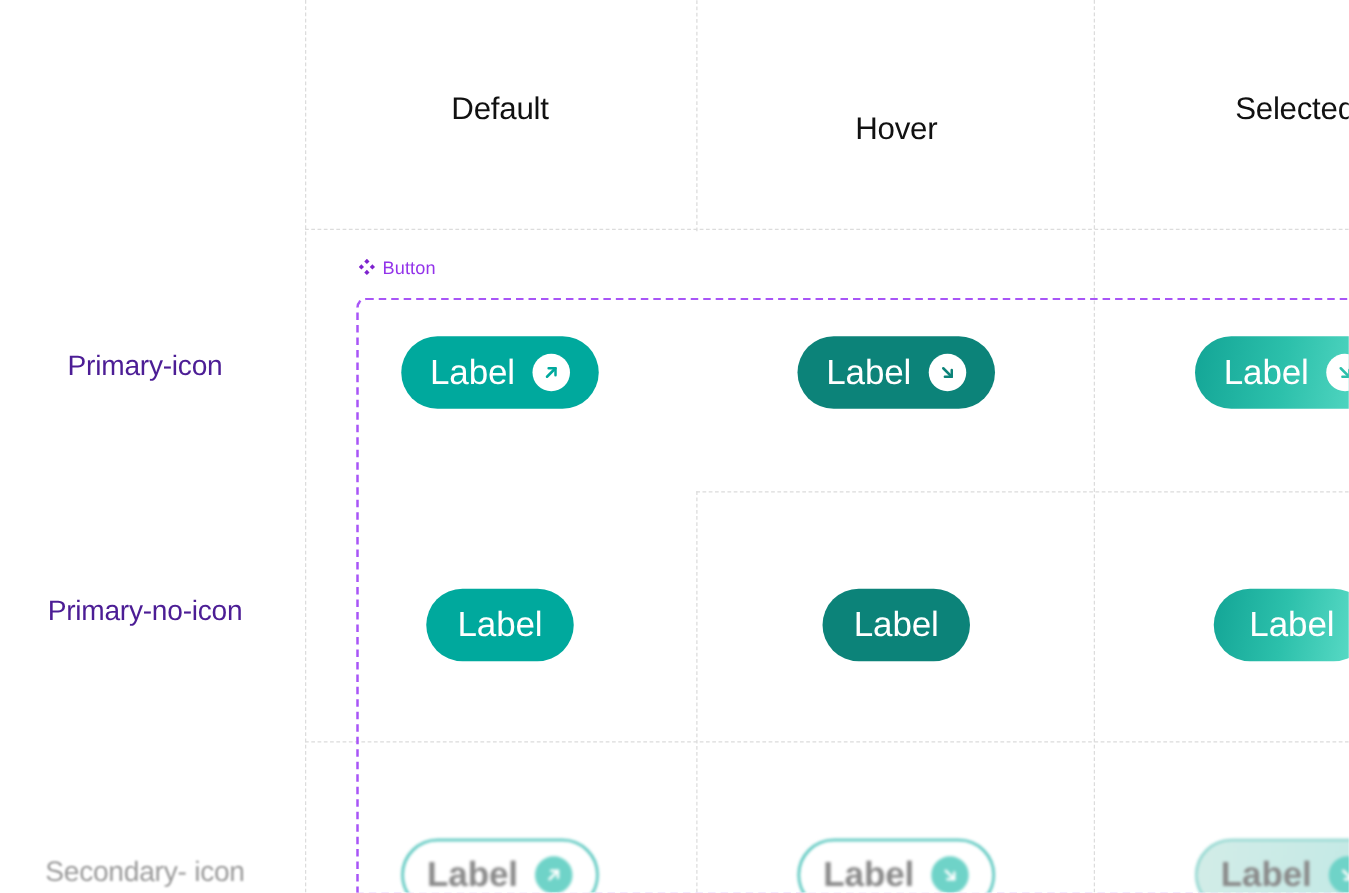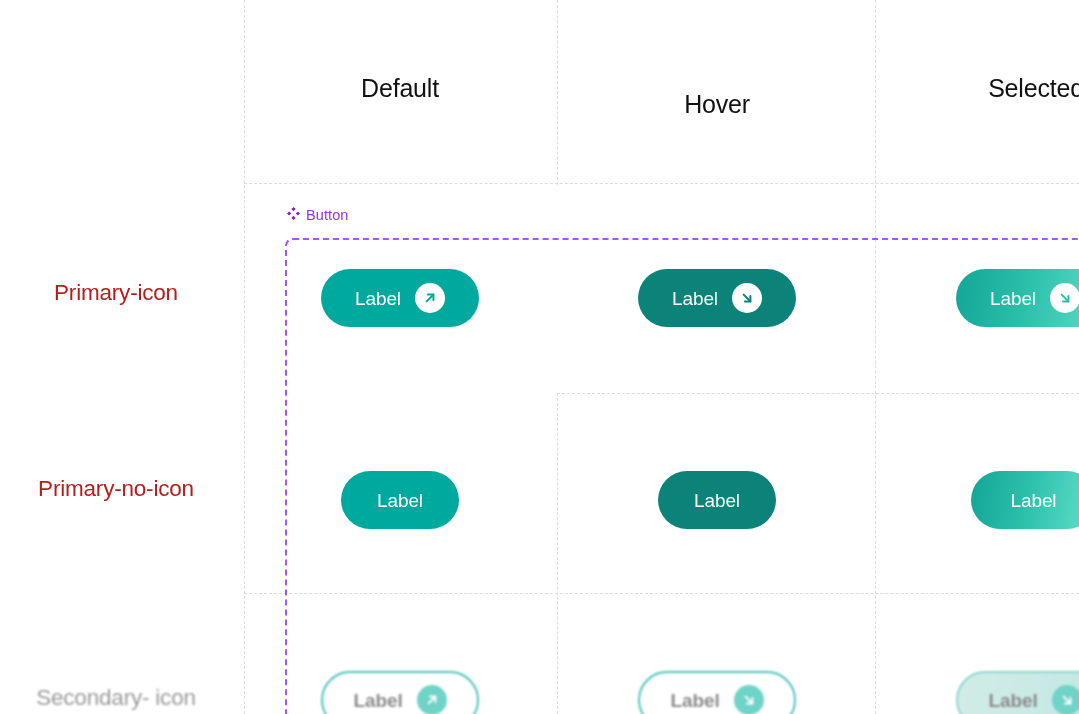--- a/index.html
+++ b/index.html
@@ -46,21 +46,21 @@
     white-space: nowrap;
     transform: translate(-50%, -50%);
   }
   .col-header.right-clip {
     transform: translate(-50%, -50%);
   }
   .row-header {
     position: absolute;
     font-size: 22.5px;
     font-weight: 400;
-    color: #b91c1c;
+    color: #4c1d95;
     letter-spacing: -0.2px;
     white-space: nowrap;
     transform: translate(-50%, -50%);
   }
   .row-header.faded {
     color: #9a9a9a;
     filter: blur(0.9px);
   }
 
   
@@ -98,21 +98,21 @@
     gap: 14px;
     border-radius: 999px;
     box-sizing: border-box;
     height: 58px;
     padding: 0 22px;
     white-space: nowrap;
     user-select: none;
     cursor: pointer;
   }
   .btn .btn-label {
-    font-size: 19px;
+    font-size: 28px;
     font-weight: 400;
     letter-spacing: -0.1px;
     line-height: 1;
   }
 
   
   .btn.primary-default {
     background: #00a99d;
   }
   .btn.primary-default .btn-label { color: #ffffff; }

